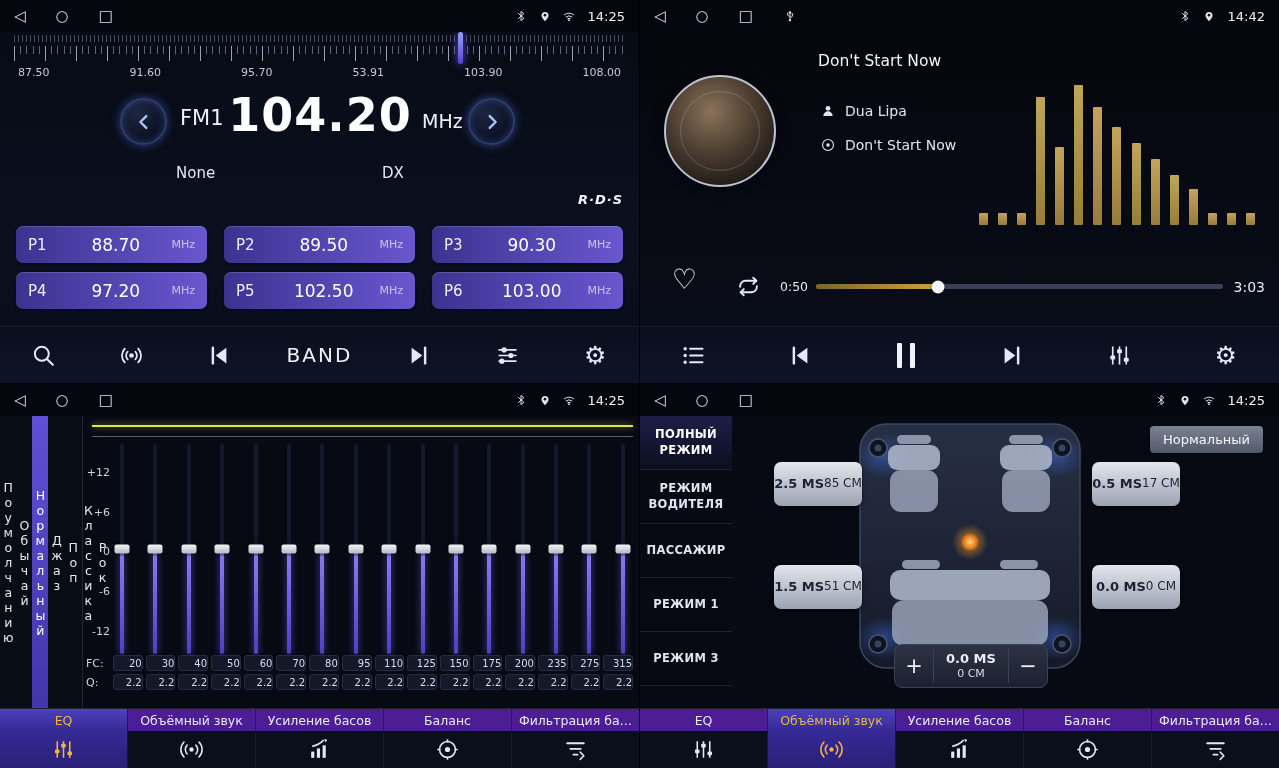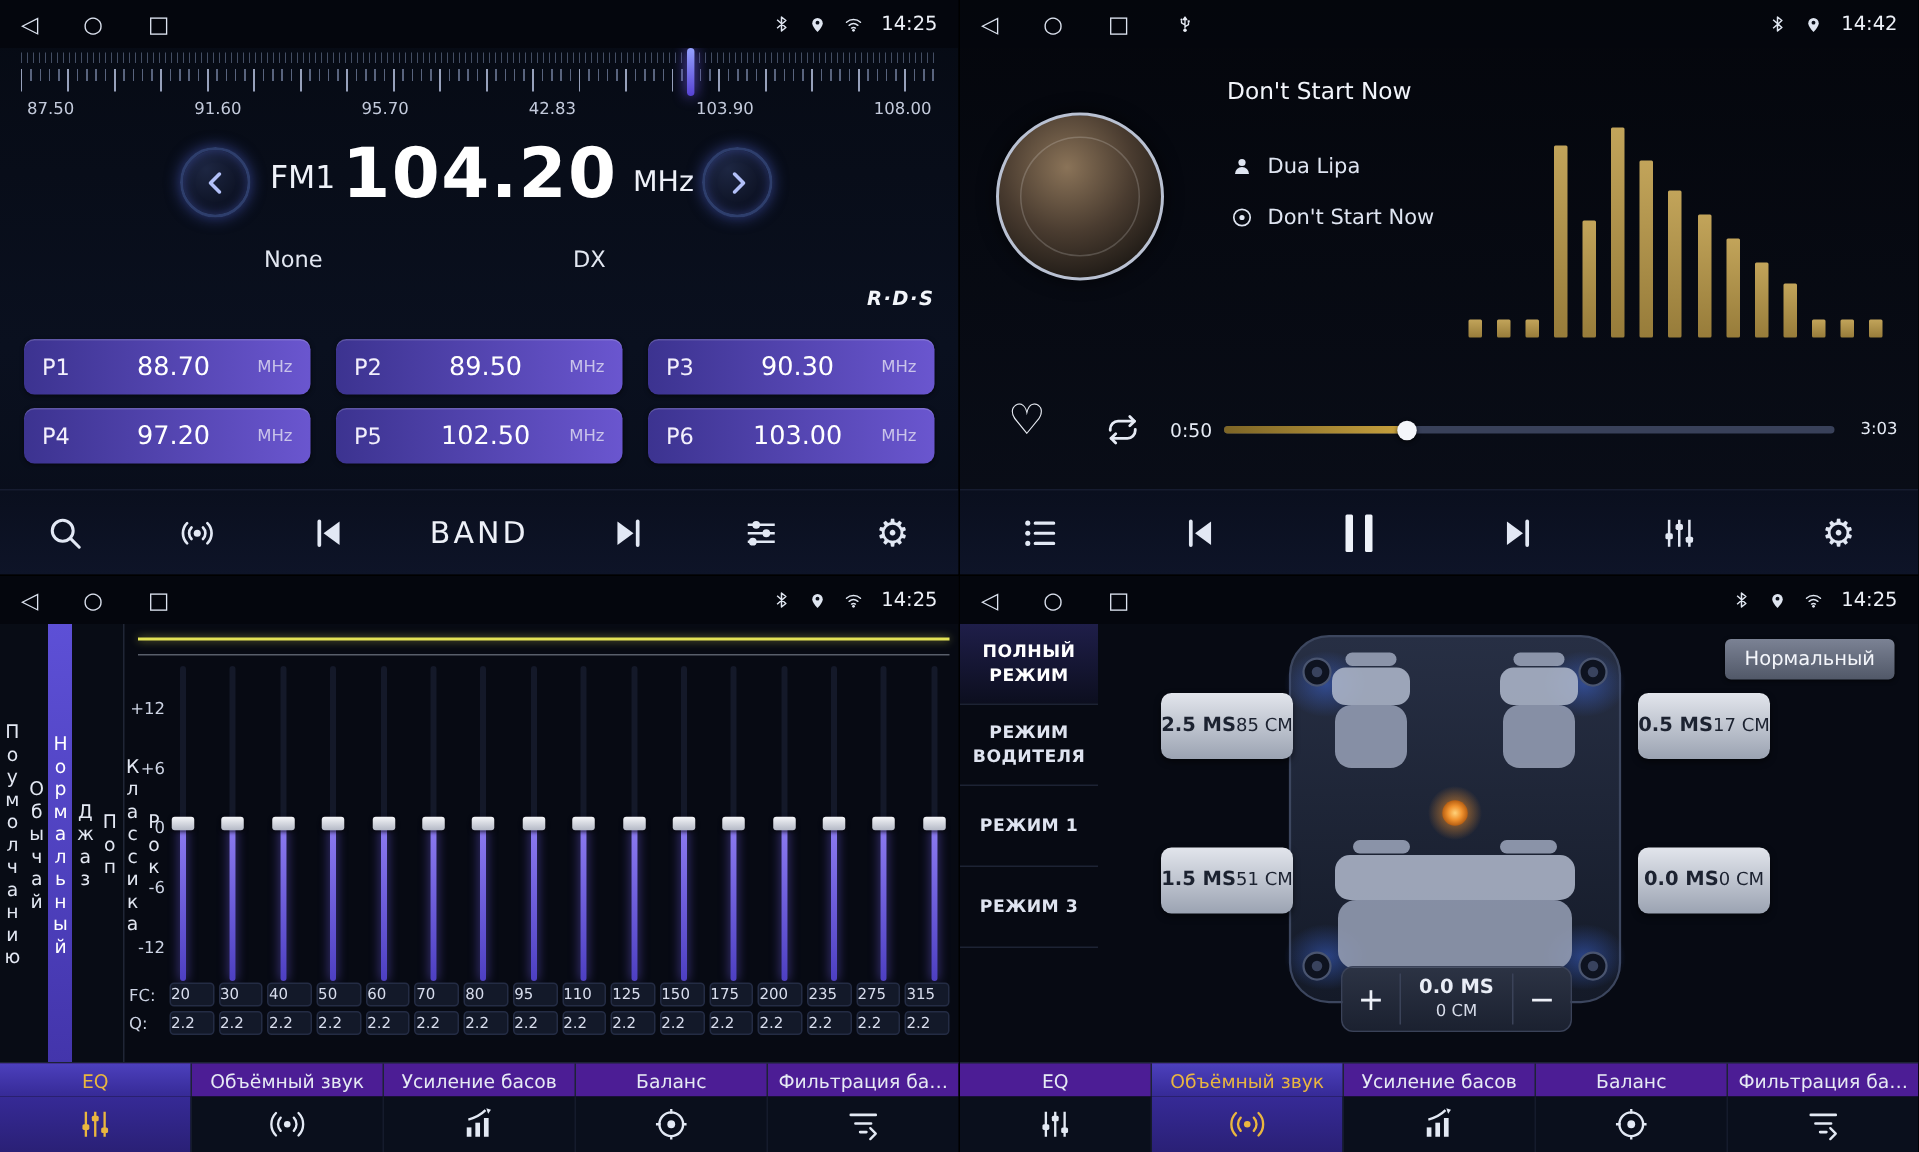--- a/index.html
+++ b/index.html
@@ -54,21 +54,21 @@
   .meta-row{position:absolute;left:180px;display:flex;align-items:center;gap:9px;color:#dfe5f1;font-size:14px}
   .meta-artist{top:103px}
   .meta-album{top:137px}
   .meta-row svg{width:16px;height:16px;flex:none}
   .visualizer{position:absolute;right:24px;top:92px;width:276px;height:133px;display:flex;align-items:flex-end;justify-content:space-between}
   .vbar{width:9px;background:linear-gradient(180deg,#c2a45a,#977c3a);border-radius:1px}
   .heart{position:absolute;left:32px;top:266px;font-size:28px;color:#eef2f9;cursor:pointer;line-height:1}
   .repeat{position:absolute;left:96px;top:274px;color:#e6ebf5;cursor:pointer}
   .repeat svg{width:25px;height:25px}
   .elapsed{position:absolute;left:140px;top:279px;font-size:12.5px;color:#e6ebf5}
-  .duration{position:absolute;right:14px;top:279px;font-size:11px;color:#e6ebf5}
+  .duration{position:absolute;right:14px;top:279px;font-size:14px;color:#e6ebf5}
   .ptrack{position:absolute;left:176px;right:56px;top:284px;height:5px;border-radius:3px;background:#39415a;cursor:pointer}
   .pfill{height:100%;border-radius:3px;background:linear-gradient(90deg,#7d6526,#c9a23e)}
   .pknob{position:absolute;top:50%;transform:translate(-50%,-50%);width:13px;height:13px;border-radius:50%;background:#f4f6fa;box-shadow:0 1px 3px rgba(0,0,0,.7)}
   .pause{display:flex;gap:8px}
   .pause span{display:block;width:5px;height:25px;background:#eef2f9;border-radius:1px}
 
   
   .eq-side{position:absolute;left:0;top:32px;width:82px;height:294px;display:flex;flex-direction:row;border-right:1px solid #202636;background:#080c15}
   .eq-item{flex:1;display:flex;align-items:center;justify-content:center;text-align:center;font-size:12.5px;color:#e3e8f3;border-bottom:1px solid #1d2334;cursor:pointer;padding:2px 3px;line-height:1.2;overflow-wrap:anywhere}
   .eq-item.sel{background:linear-gradient(180deg,#5d50d6,#4335ab);color:#fff}
@@ -77,21 +77,21 @@
   .eq-scale span{position:absolute;left:84px;width:26px;text-align:right;font-size:11px;color:#ccd3e3}
   .s1{top:82px}.s2{top:122px}.s3{top:161px}.s4{top:201px}.s5{top:241px}
   .bands{position:absolute;left:114px;right:8px;top:60px;height:210px;display:flex;justify-content:space-between}
   .bandcol{position:relative;width:16px;height:100%;cursor:pointer}
   .btrack{position:absolute;left:50%;top:0;bottom:0;width:4px;transform:translateX(-50%);background:#141929;border-radius:2px}
   .bfill{position:absolute;left:50%;bottom:0;height:50%;width:4px;transform:translateX(-50%);background:linear-gradient(180deg,#8d7cf2,#4d3fc2);box-shadow:0 0 7px rgba(115,95,235,.65);border-radius:2px}
   .bhandle{position:absolute;left:50%;top:50%;transform:translate(-50%,-50%);width:15px;height:9px;border-radius:2px;background:linear-gradient(180deg,#f4f5f8,#b4b9c6);box-shadow:0 1px 3px rgba(0,0,0,.8)}
   .fcrow,.qrow{position:absolute;left:86px;right:6px;display:flex;align-items:center;gap:3px}
   .fcrow{top:271px}.qrow{top:290px}
   .rowlab{width:24px;font-size:11px;color:#ccd3e3;flex:none}
-  .valchip{flex:1;text-align:left;font-size:10px;color:#d7dcec;background:#131929;border:1px solid #242c44;border-radius:3px;padding:1.5px 0}
+  .valchip{flex:1;text-align:right;font-size:10px;color:#d7dcec;background:#131929;border:1px solid #242c44;border-radius:3px;padding:1.5px 0}
 
   
   .tabbar{position:absolute;left:0;right:0;bottom:37px;height:22px;display:flex;background:#4c1d95;border-top:1px solid #1d2336}
   .tab{flex:1;display:flex;align-items:center;justify-content:center;font-size:12.5px;color:#e6eaf4;border-right:1px solid #1d2336;white-space:nowrap;overflow:hidden;cursor:pointer}
   .tab:last-child{border-right:none}
   .tab.sel{background:linear-gradient(180deg,#4c40bd,#362a96);color:#eab63f}
   .iconbar{position:absolute;left:0;right:0;bottom:0;height:37px;display:flex;background:#0a0f1c}
   .icel{flex:1;display:flex;align-items:center;justify-content:center;color:#e3e9f4;border-right:1px solid #151b2c;cursor:pointer}
   .icel:last-child{border-right:none}
   .icel.sel{background:linear-gradient(180deg,#362a96,#2a2076);color:#eab63f}
@@ -148,21 +148,21 @@
     </div>
 
     <div class="dial">
       <div class="ticks-fine"></div>
       <div class="ticks-main"></div>
       <div class="dial-indicator"></div>
       <div class="dial-labels">
         <span>87.50</span>
         <span>91.60</span>
         <span>95.70</span>
-        <span>42.83</span>
+        <span>53.91</span>
         <span>103.90</span>
         <span>108.00</span>
       </div>
     </div>
 
     <button class="nav-circle tune-down">
       <svg viewBox="0 0 24 24">
           <path d="M14.5 5.5L8 12l6.5 6.5" fill="none" stroke="currentColor" stroke-width="2.6" stroke-linecap="round" stroke-linejoin="round"></path>
         </svg>
     </button>
@@ -614,20 +614,21 @@
               <circle cx="12" cy="19.2" r="1.6" fill="currentColor"></circle>
             </svg>
           </span>
         <span class="time">14:25</span>
       </div>
     </div>
 
     <div class="sf-menu">
       <div class="sf-item sel">ПОЛНЫЙ РЕЖИМ</div>
       <div class="sf-item">РЕЖИМ ВОДИТЕЛЯ</div>
+      <div class="sf-item">ПАССАЖИР</div>
       <div class="sf-item">РЕЖИМ 1</div>
       <div class="sf-item">РЕЖИМ 3</div>
     </div>
 
     <div class="sf-preset">Нормальный</div>
 
     <svg class="car" viewBox="0 0 232 252">
       <defs>
         <linearGradient id="cab" x1="0" y1="0" x2="0" y2="1">
             <stop offset="0" stop-color="#272f44"></stop>

